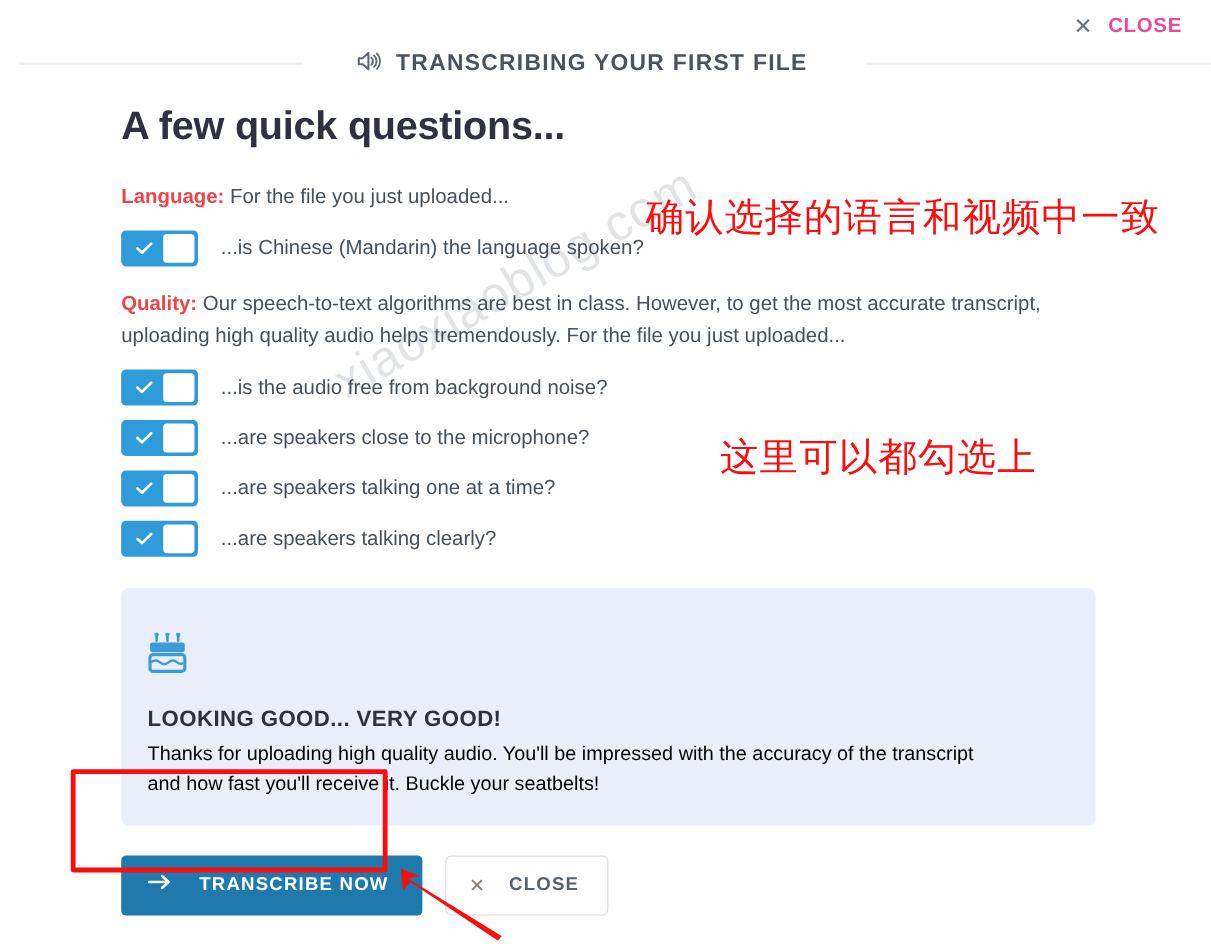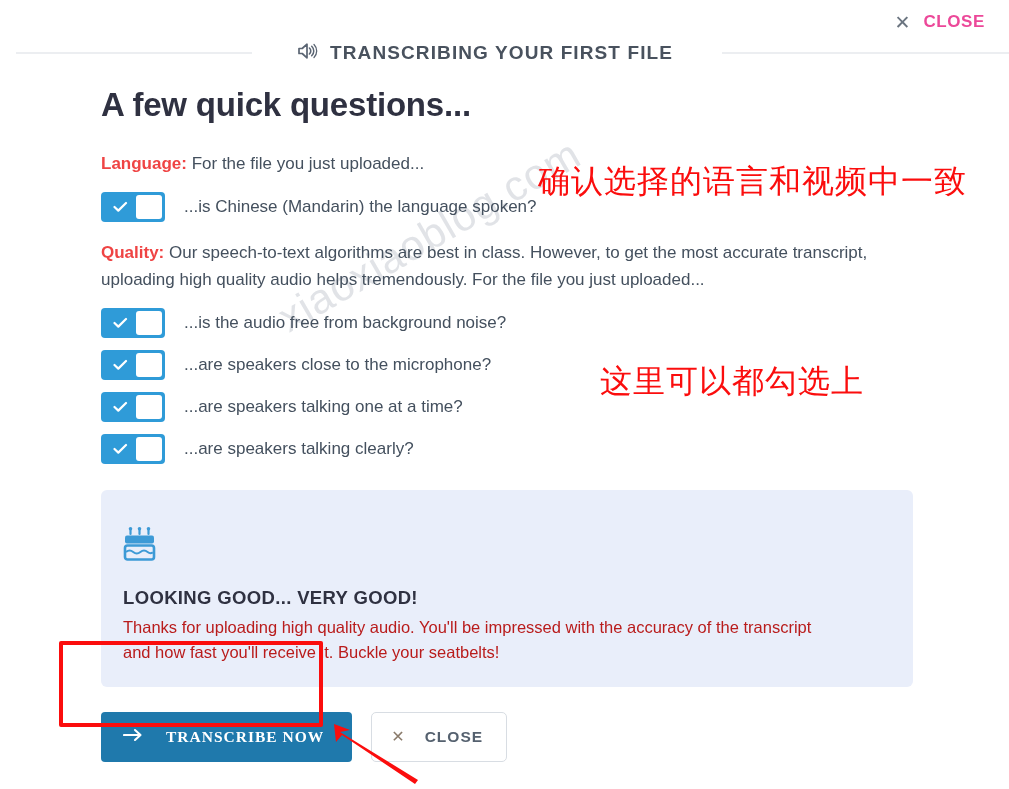--- a/index.html
+++ b/index.html
@@ -174,21 +174,21 @@
   .callout-title {
     font-size: 18.5px;
     font-weight: 700;
     letter-spacing: .35px;
     color: #2f3141;
     margin: 0 0 6px 0;
   }
   .callout-text {
     font-size: 16.5px;
     line-height: 1.55;
-    color: #b91c1c;
+    color: #000000;
     margin: 0;
     max-width: 720px;
   }
 
   
   .actions {
     margin-top: 25px;
     display: flex;
     align-items: center;
     gap: 19px;
@@ -200,21 +200,21 @@
     border-radius: 4px;
     height: 50px;
     padding: 0 28px 0 22px;
     display: flex;
     align-items: center;
     gap: 23px;
     font-size: 15.5px;
     font-weight: 700;
     letter-spacing: 1px;
     cursor: pointer;
-    font-family: Liberation Serif, serif;
+    font-family: Liberation Sans, sans-serif;
   }
   .btn-secondary {
     background: #fff;
     border: 1px solid #d8dde3;
     border-radius: 5px;
     height: 50px;
     padding: 0 23px 0 19px;
     display: flex;
     align-items: center;
     gap: 19px;

